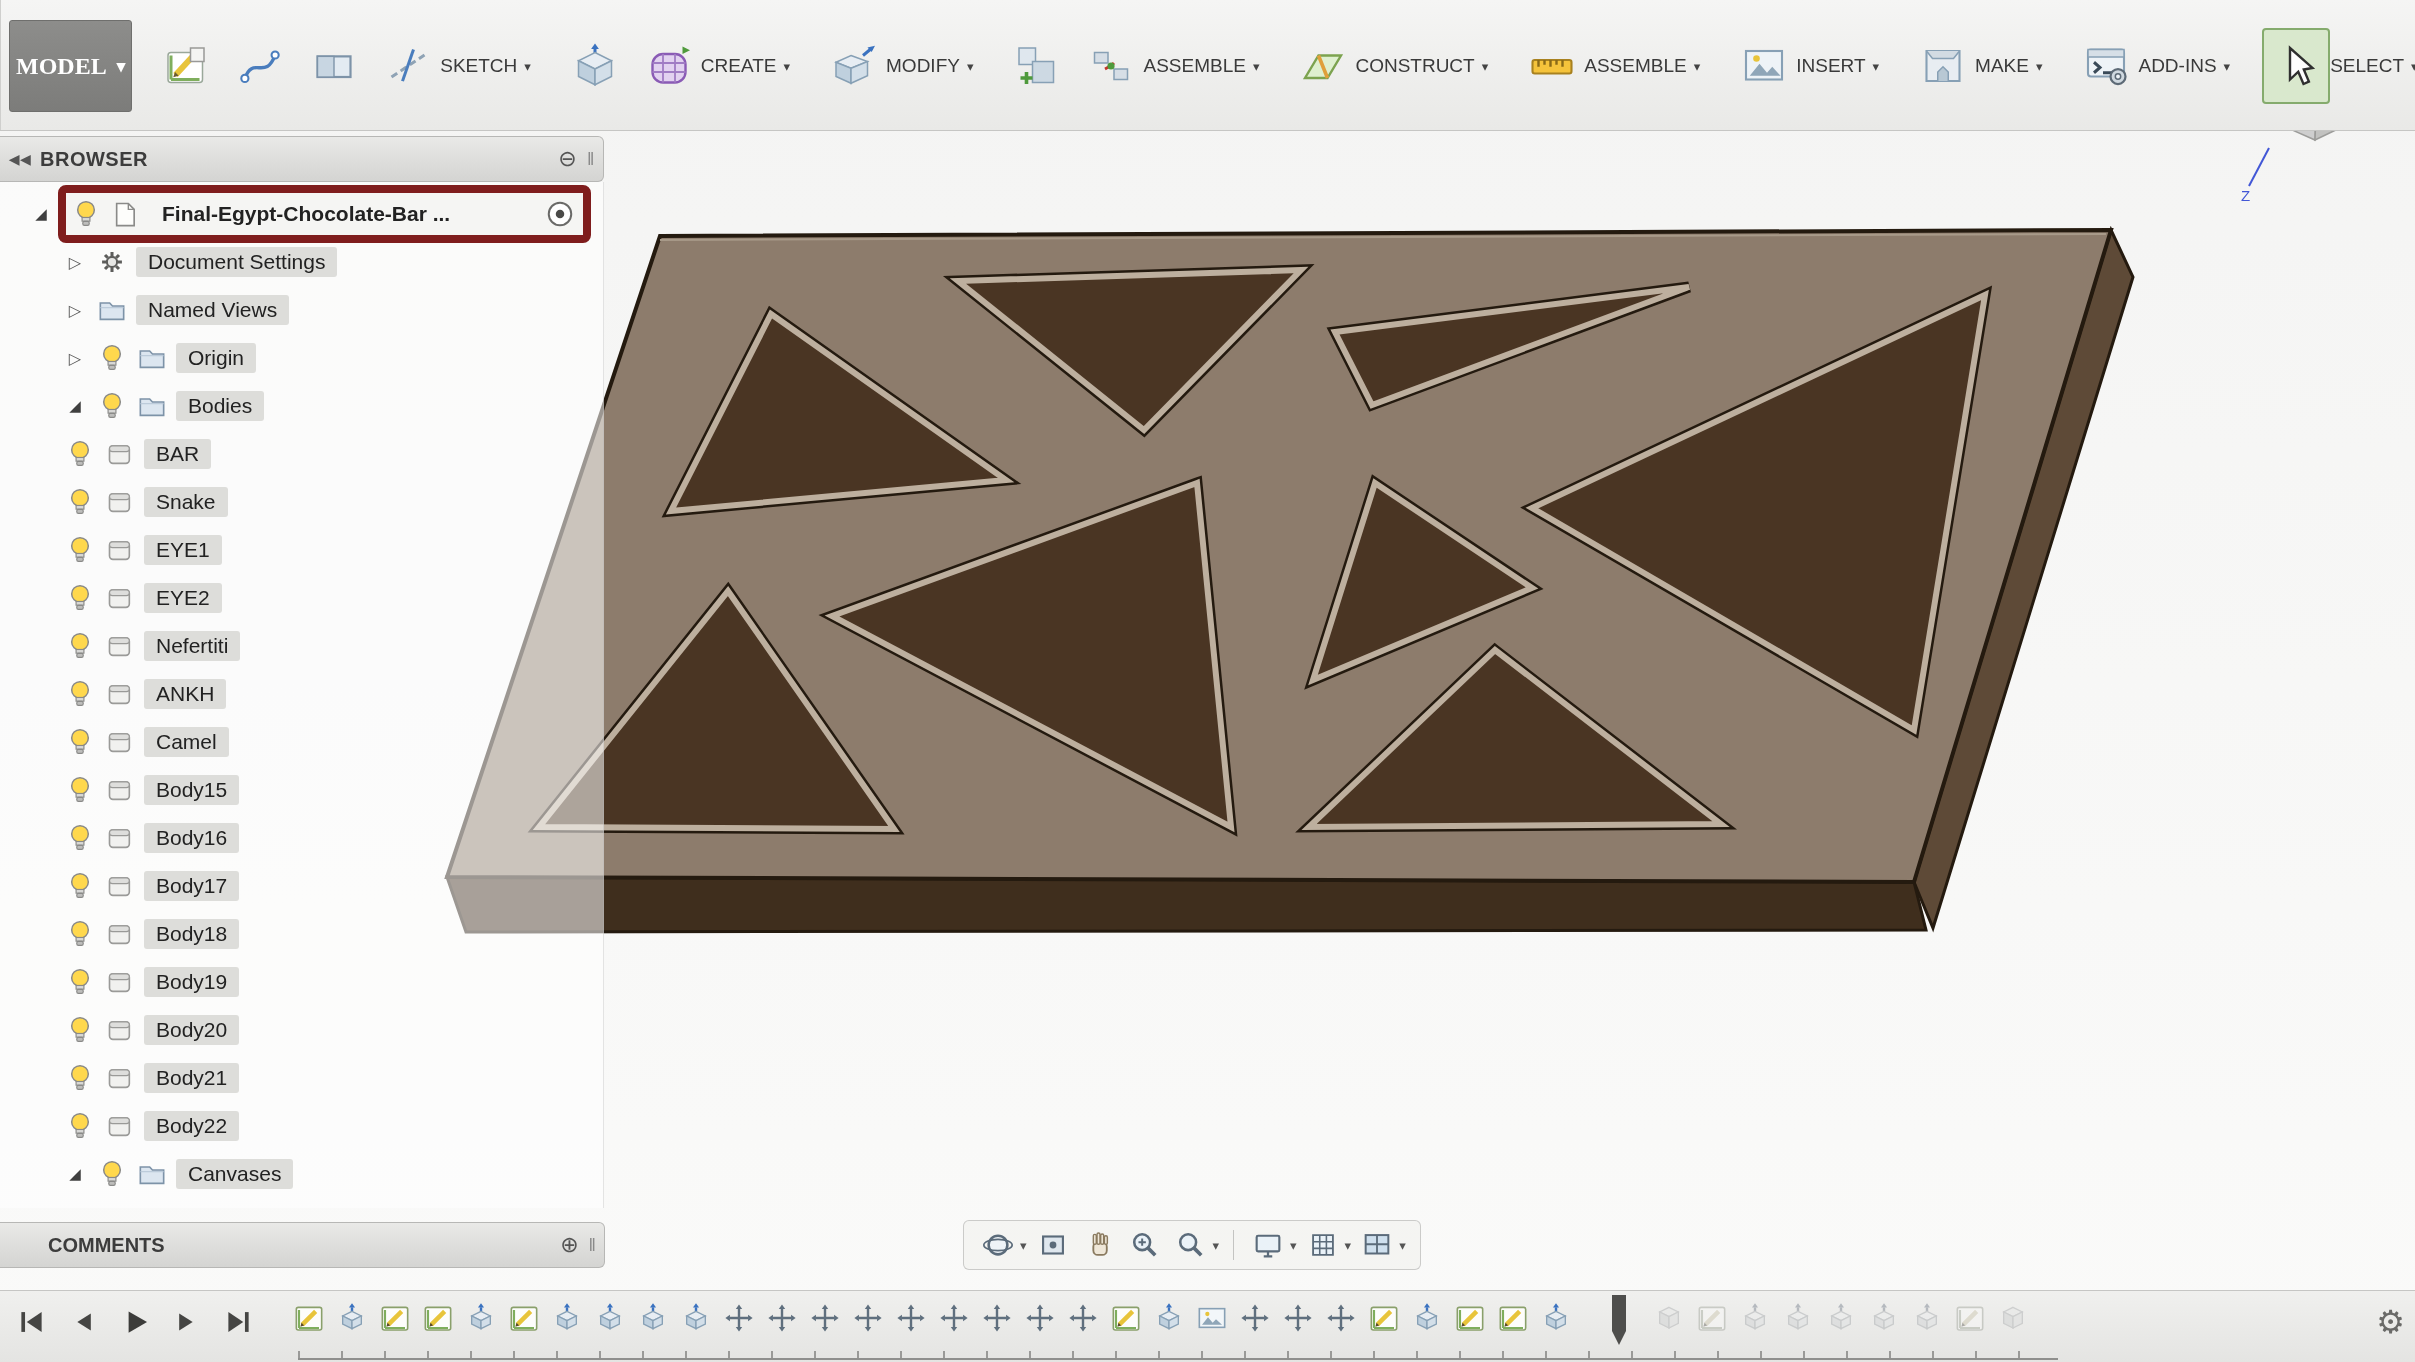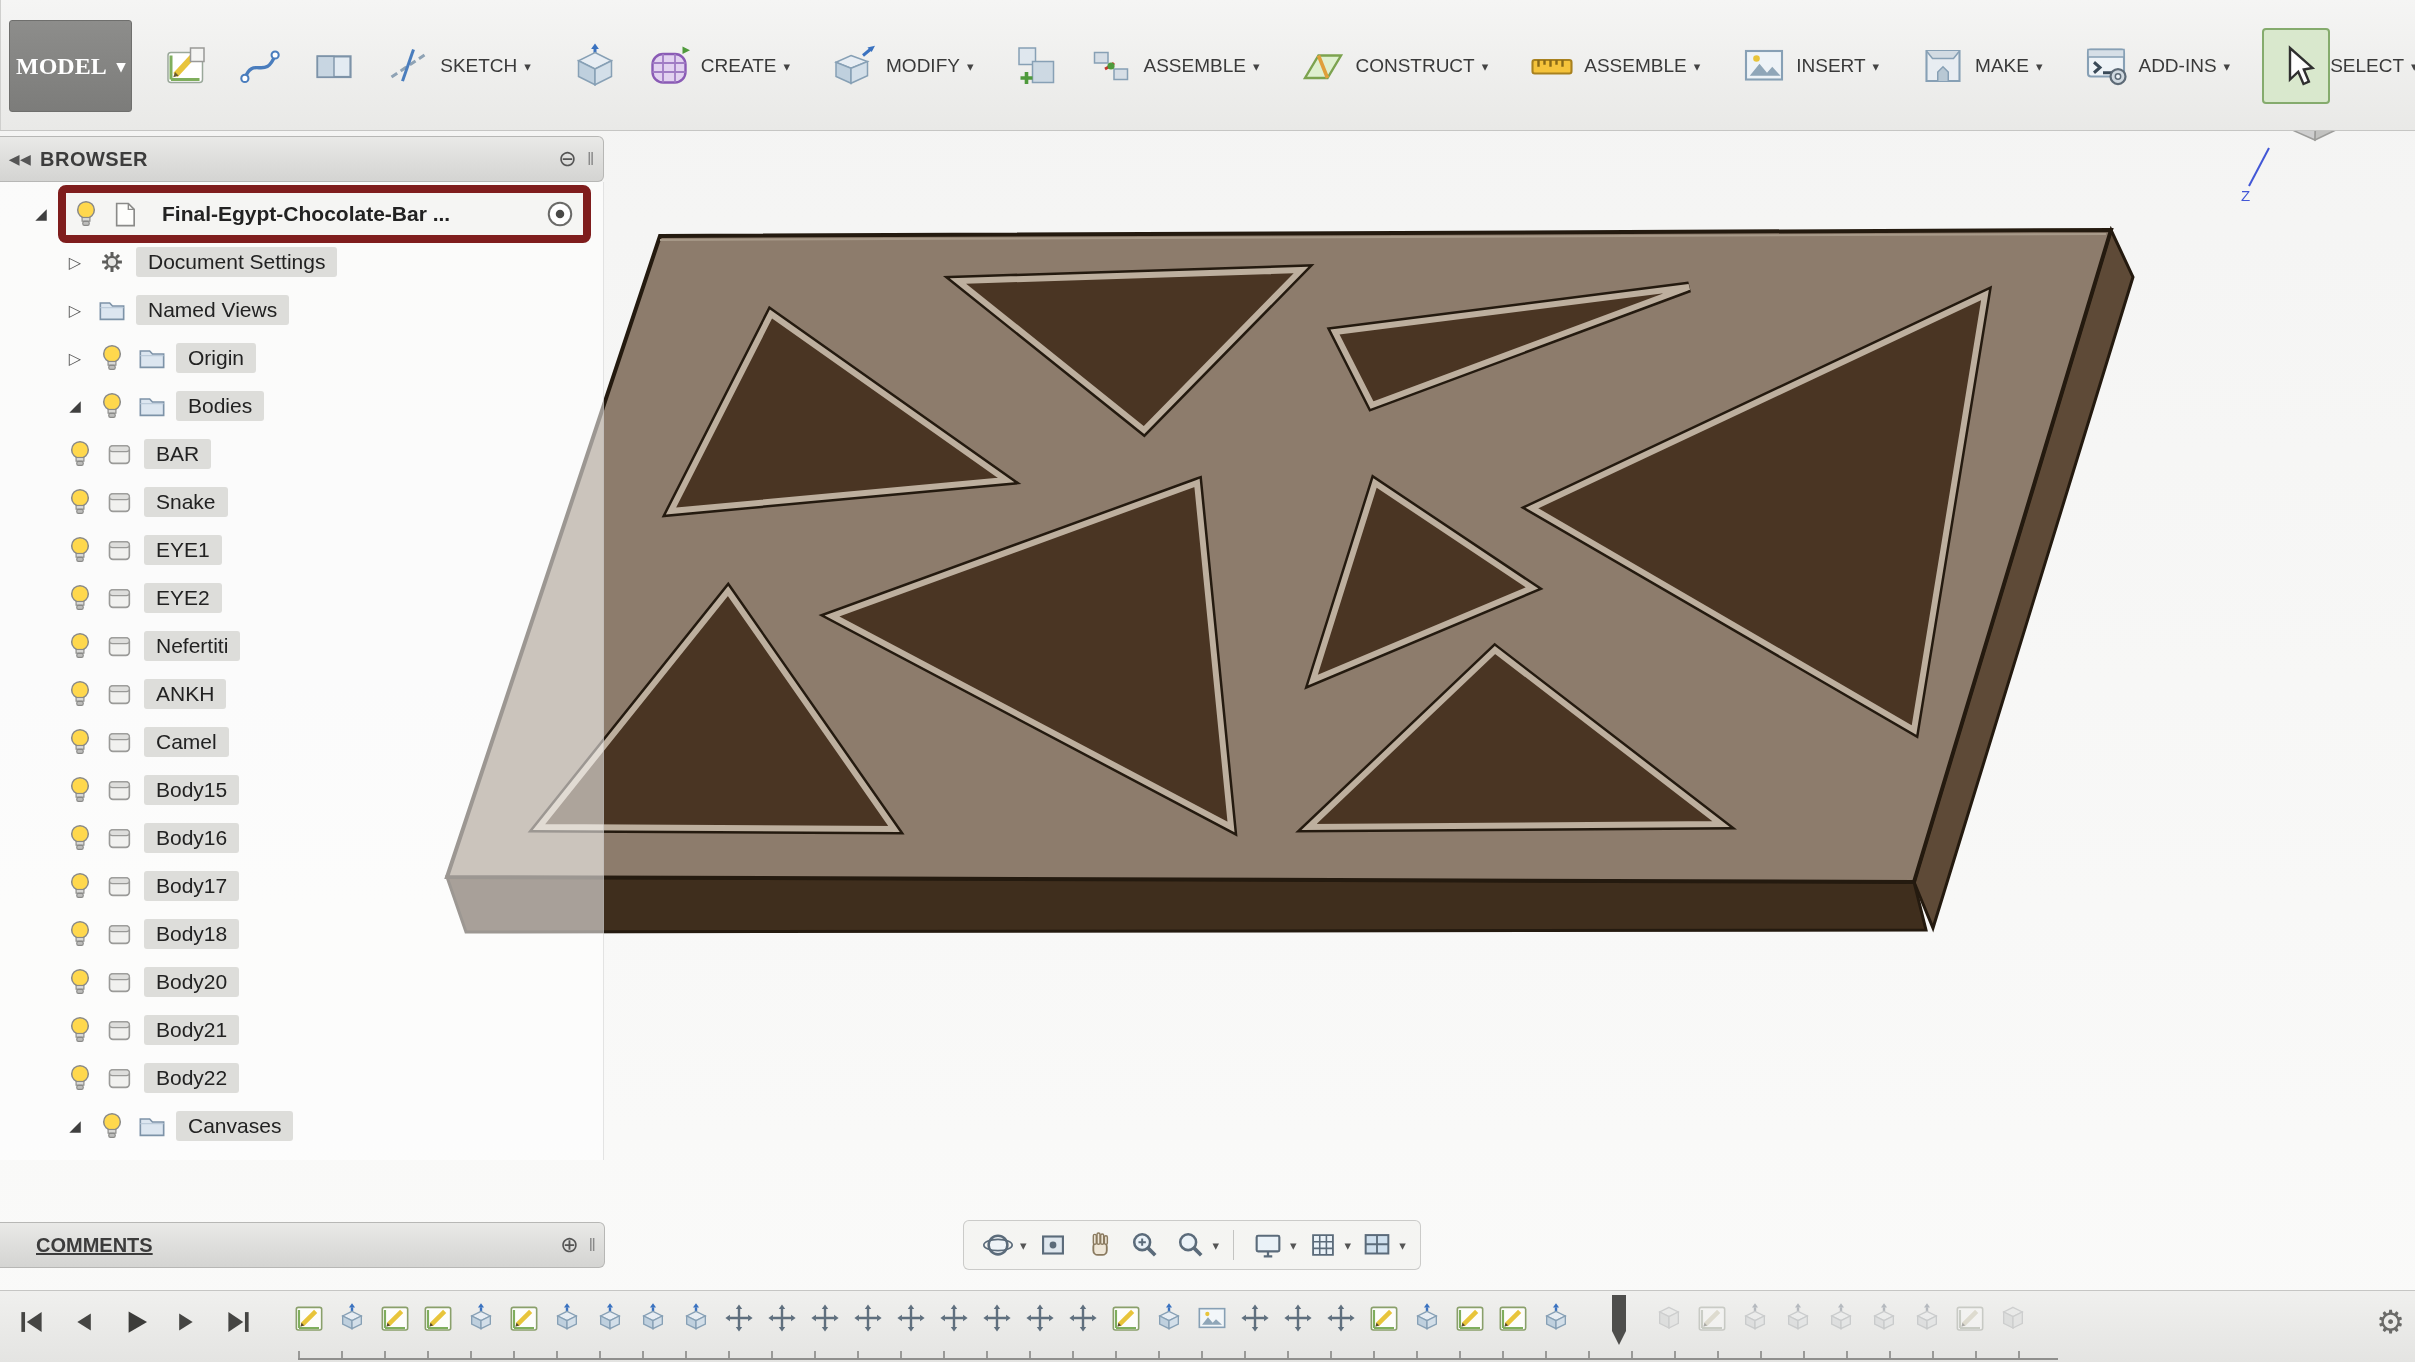--- a/index.html
+++ b/index.html
@@ -67,21 +67,21 @@
   .rootbox .lbl{font-weight:bold;background:transparent;}
   .rootbox .spacer{flex:1;}
   .radio{width:34px;height:34px;margin-right:6px;cursor:pointer;display:flex;align-items:center;justify-content:center;}
   
   #comments{
     position:absolute;left:0;top:1222px;width:604px;height:44px;z-index:20;
     background:linear-gradient(#e9e9e7,#d4d4d2);
     border:1px solid #b7b7b5;border-left:none;border-radius:0 6px 6px 0;
     display:flex;align-items:center;font-size:20px;color:#3c3c3c;
   }
-  #comments .ph-title{padding-left:36px;font-weight:600;text-decoration:underline;}
+  #comments .ph-title{padding-left:48px;font-weight:600;}
   
   #navbar{
     position:absolute;left:963px;top:1220px;height:48px;z-index:20;
     display:flex;align-items:center;gap:6px;padding:0 14px;
     background:rgba(243,243,241,.85);border:1px solid rgba(175,175,173,.6);border-radius:6px;
   }
   .nbtn{width:40px;height:40px;display:flex;align-items:center;justify-content:center;cursor:pointer;border-radius:4px;}
   .nbtn svg{width:34px;height:34px;}
   .ndd{font-size:13px;color:#555;cursor:pointer;margin-left:-4px;}
   .nsep{width:1px;height:30px;background:#c4c4c2;margin:0 8px;}
@@ -657,20 +657,33 @@
             </svg>
           </span>
           <span class="ic">
             <svg viewBox="0 0 24 24">
               <use href="#def-cube"></use>
             </svg>
           </span>
           <span class="lbl">Body18</span>
         </div>
 
+        <div class="trow lvl2">
+          <span class="ic">
+            <svg viewBox="0 0 20 26">
+              <use href="#def-bulb"></use>
+            </svg>
+          </span>
+          <span class="ic">
+            <svg viewBox="0 0 24 24">
+              <use href="#def-cube"></use>
+            </svg>
+          </span>
+          <span class="lbl">Body19</span>
+        </div>
 
         <div class="trow lvl2">
           <span class="ic">
             <svg viewBox="0 0 20 26">
               <use href="#def-bulb"></use>
             </svg>
           </span>
           <span class="ic">
             <svg viewBox="0 0 24 24">
               <use href="#def-cube"></use>

